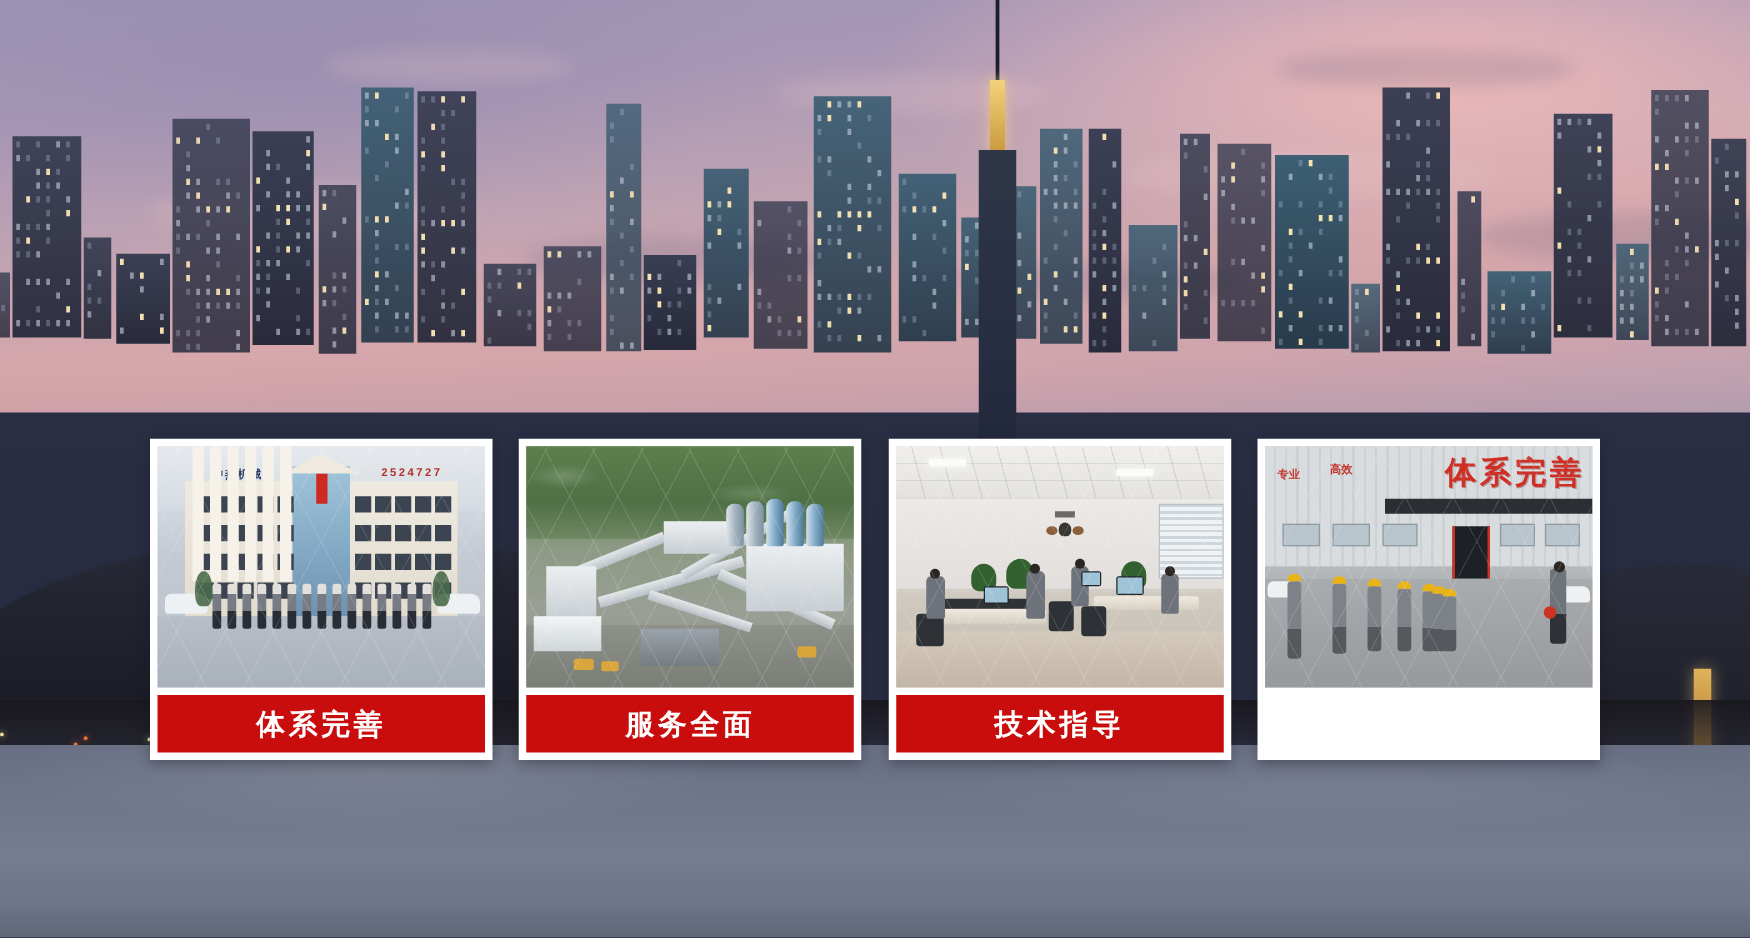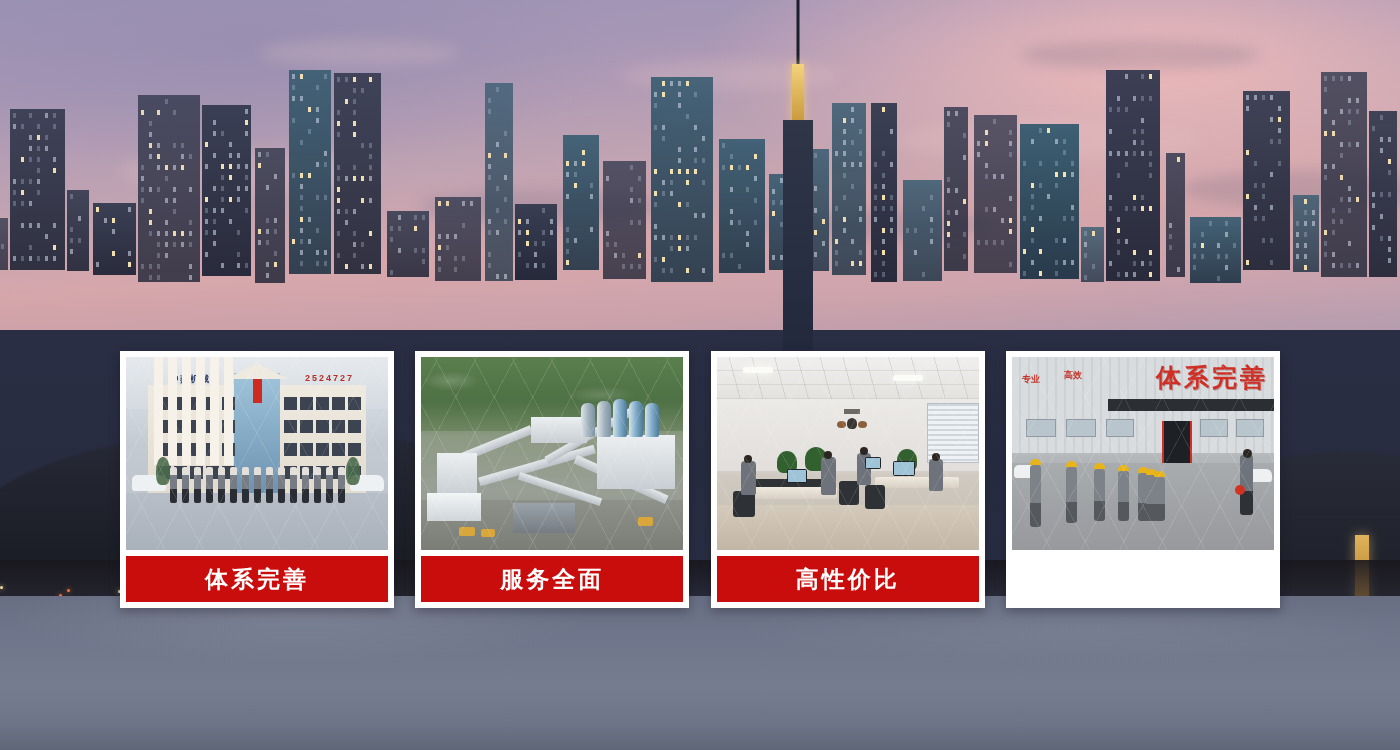--- a/index.html
+++ b/index.html
@@ -1275,21 +1275,21 @@
           </div>
         <div class="mon" style="left:176px;top:104px;width:22px;height:15px">
             <i></i>
           </div>
         <div class="mon" style="left:148px;top:100px;width:16px;height:12px">
             <i></i>
           </div>
         <div class="mesh"></div>
       </div>
       <div class="cap">
-        <span>高性价比</span>
+        <span>技术指导</span>
       </div>
     </div>
 
     <div class="card">
       <div class="photo p4">
         <div class="wall"></div>
         <div class="bigslogan">体系完善</div>
         <div class="slogan" style="left:10px;top:16px;font-size:9px">专业</div>
         <div class="slogan" style="left:52px;top:12px;font-size:9px">高效</div>
         <div class="band"></div>

